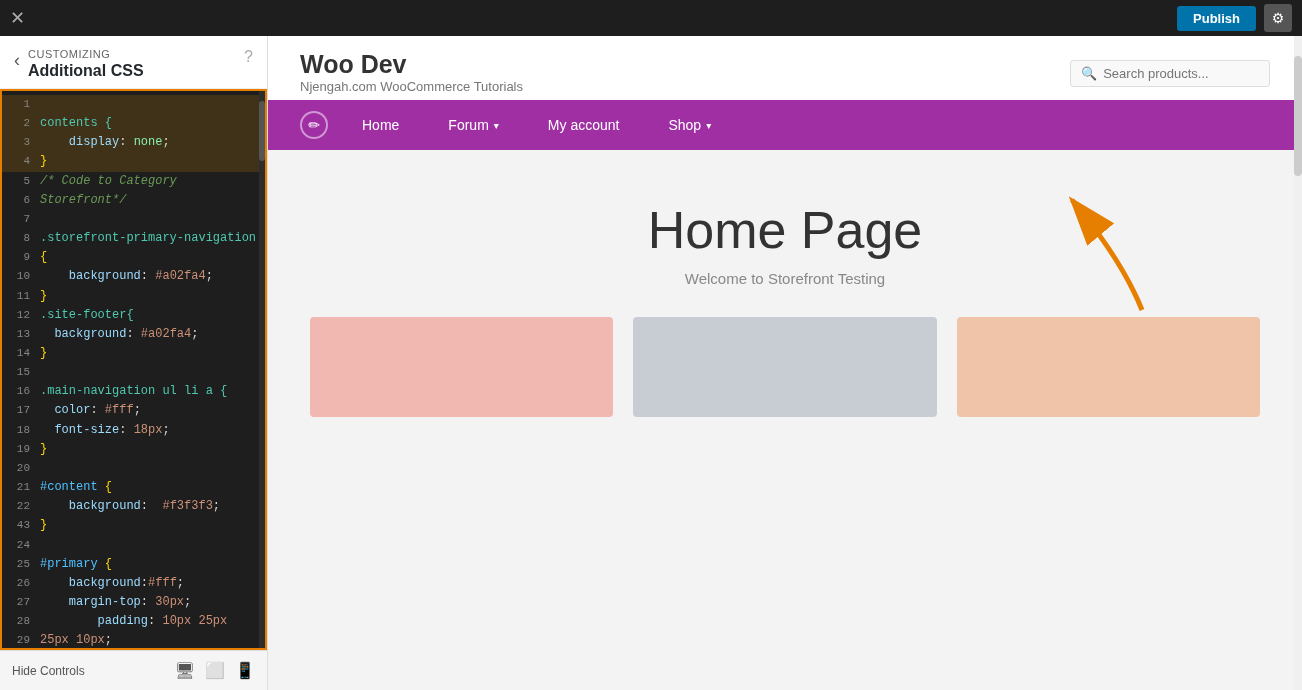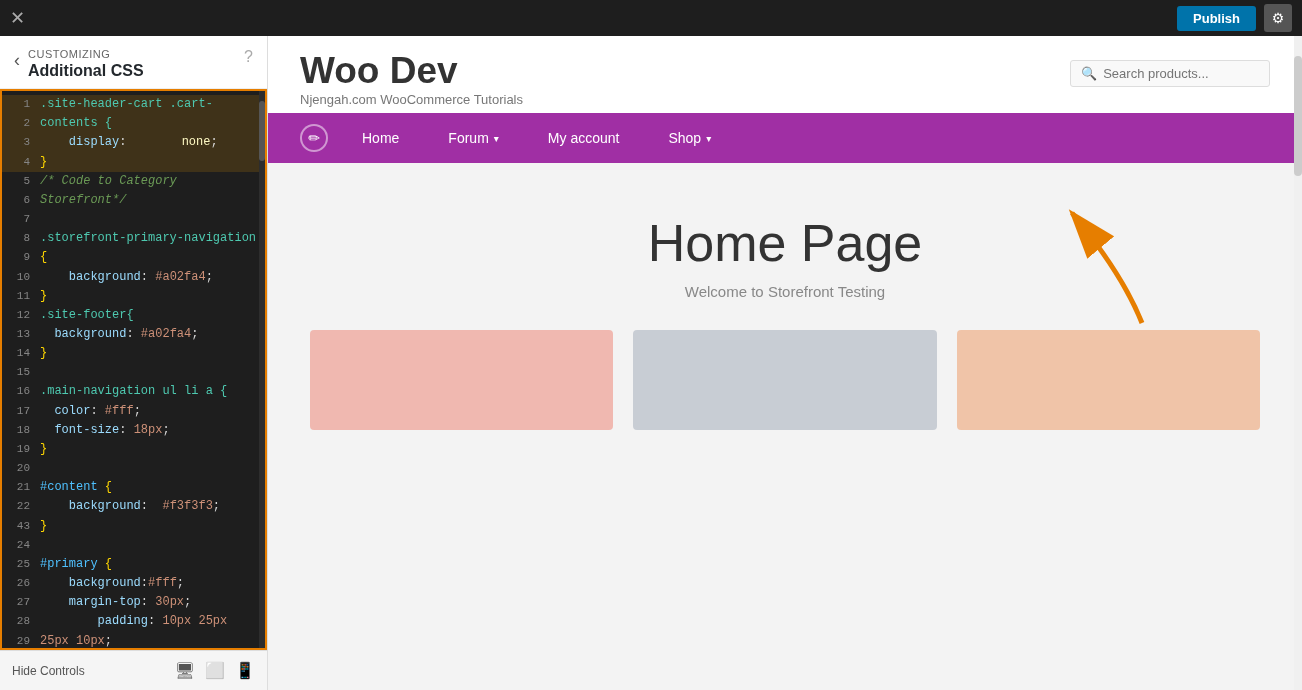--- a/index.html
+++ b/index.html
@@ -159,21 +159,21 @@
     
     .preview-area {
       flex: 1;
       background: #fff;
       overflow: hidden;
       position: relative;
       display: flex;
       flex-direction: column;
     }
     .site-title {
-      font-size: 37px;
+      font-size: 25px;
       font-weight: 700;
       color: #333;
     }
     .site-subtitle {
       font-size: 13px;
       color: #777;
       margin-top: 0;
     }
 
     
@@ -325,29 +325,28 @@
         <div class="sidebar-section-title">Additional CSS</div>
       </div>
       <span class="sidebar-help">?</span>
     </div>
 
     <div class="code-editor-wrap">
       <div class="code-editor" id="code-editor">
 
       <div class="code-line highlighted">
             <span class="line-num">1</span>
-            <span class="line-code"><span style="color: rgb(78, 201, 176);">.site-header-cart .cart-</span></span>
           </div>
           <div class="code-line highlighted">
             <span class="line-num">2</span>
             <span class="line-code"><span style="color: rgb(78, 201, 176);">contents {</span></span>
           </div>
           <div class="code-line highlighted">
             <span class="line-num">3</span>
-            <span class="line-code"><span style="color: transparent;">    </span><span style="color: rgb(156, 220, 254);">display</span><span style="color: rgb(212, 212, 212);">: </span><span style="color: #fef9c3; margin-left: 48px;">none</span><span style="color: rgb(212, 212, 212);">;</span></span>
+            <span class="line-code"><span style="color: transparent;">    </span><span style="color: rgb(156, 220, 254);">display</span><span style="color: rgb(212, 212, 212);">: </span><span style="color: #86efac;">none</span><span style="color: rgb(212, 212, 212);">;</span></span>
           </div>
           <div class="code-line highlighted">
             <span class="line-num">4</span>
             <span class="line-code"><span style="color: rgb(255, 215, 0);">}</span></span>
           </div>
           <div class="code-line">
             <span class="line-num">5</span>
             <span class="line-code"><span style="color: rgb(106, 153, 85); font-style: italic;">/* Code to Category</span></span>
           </div>
           <div class="code-line">

